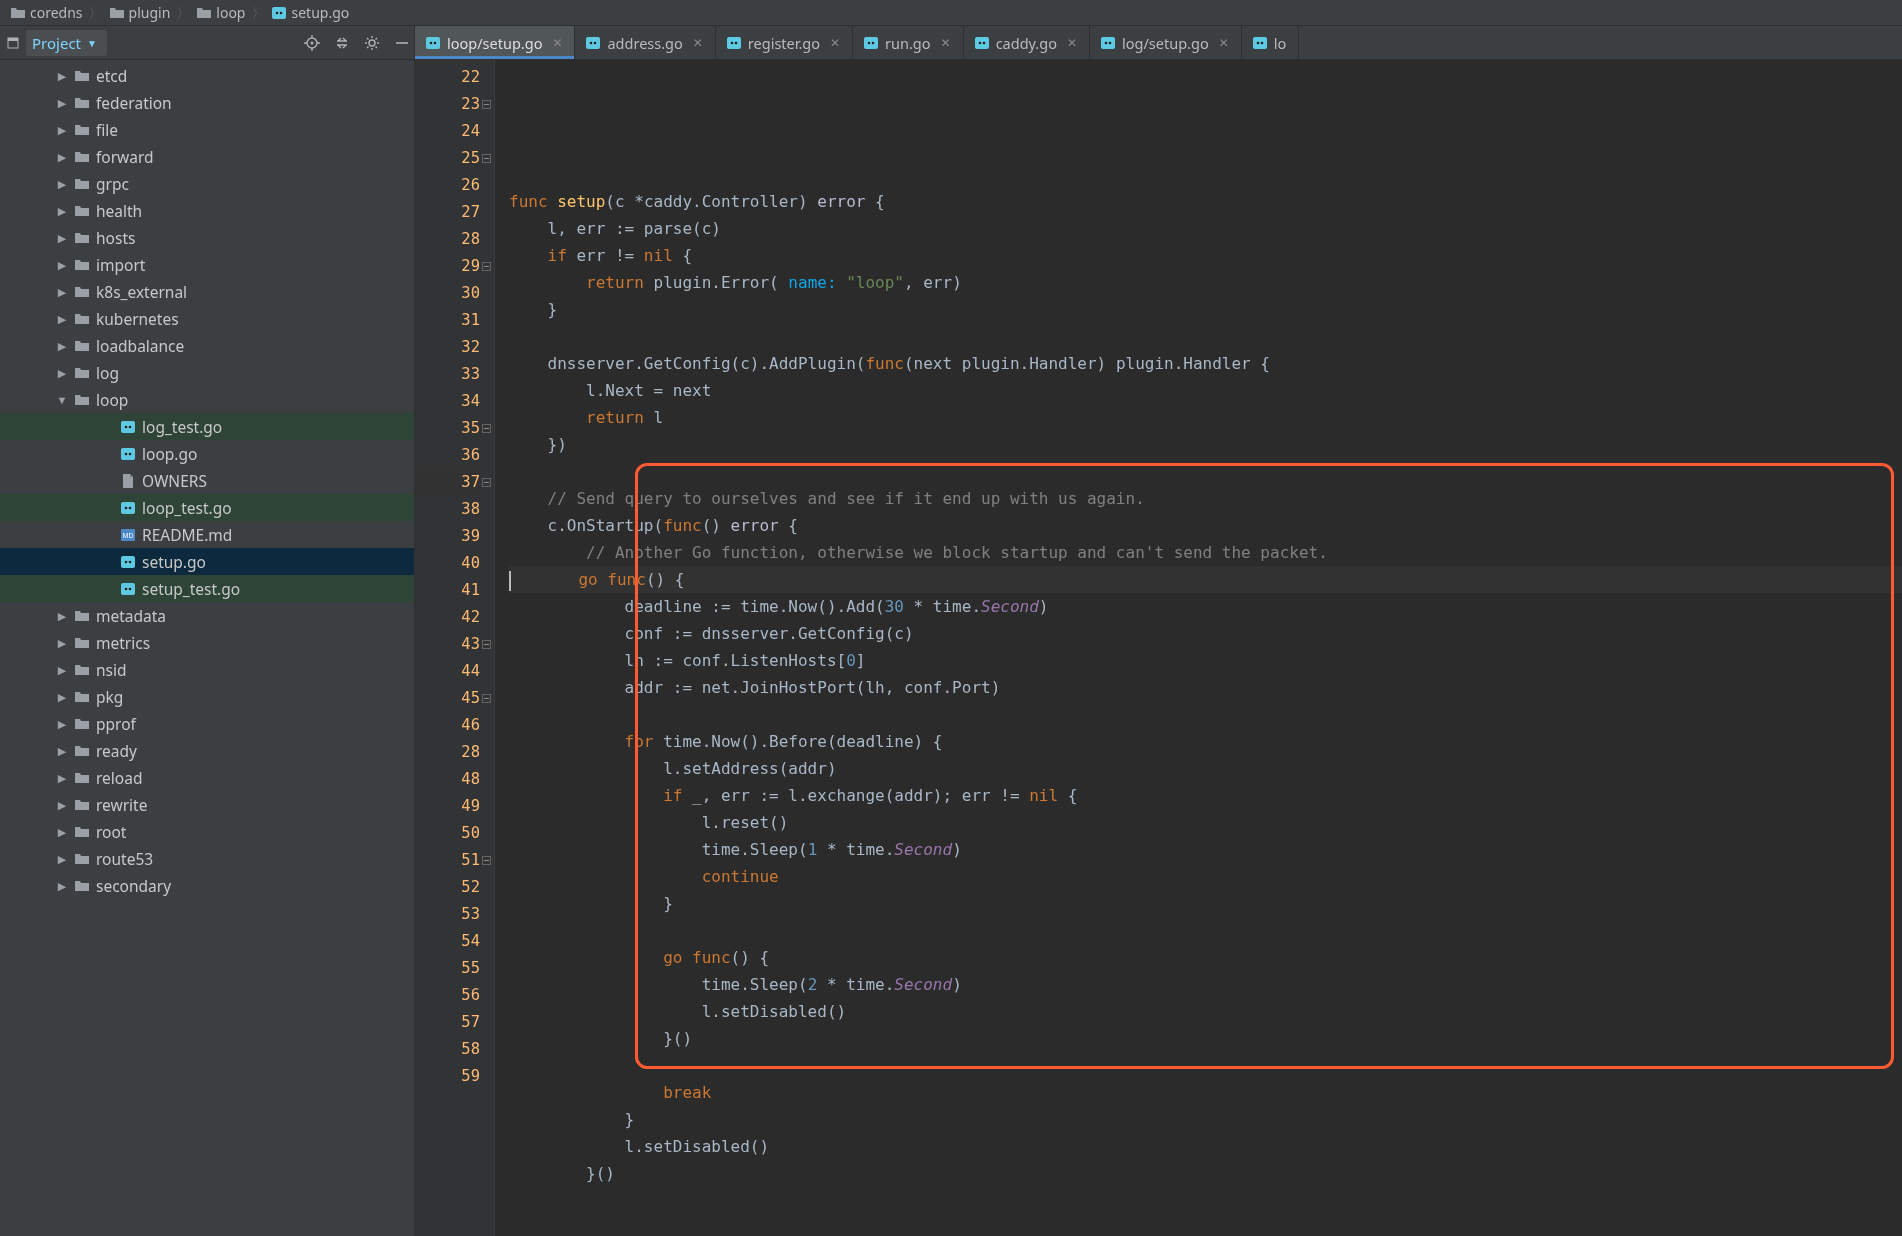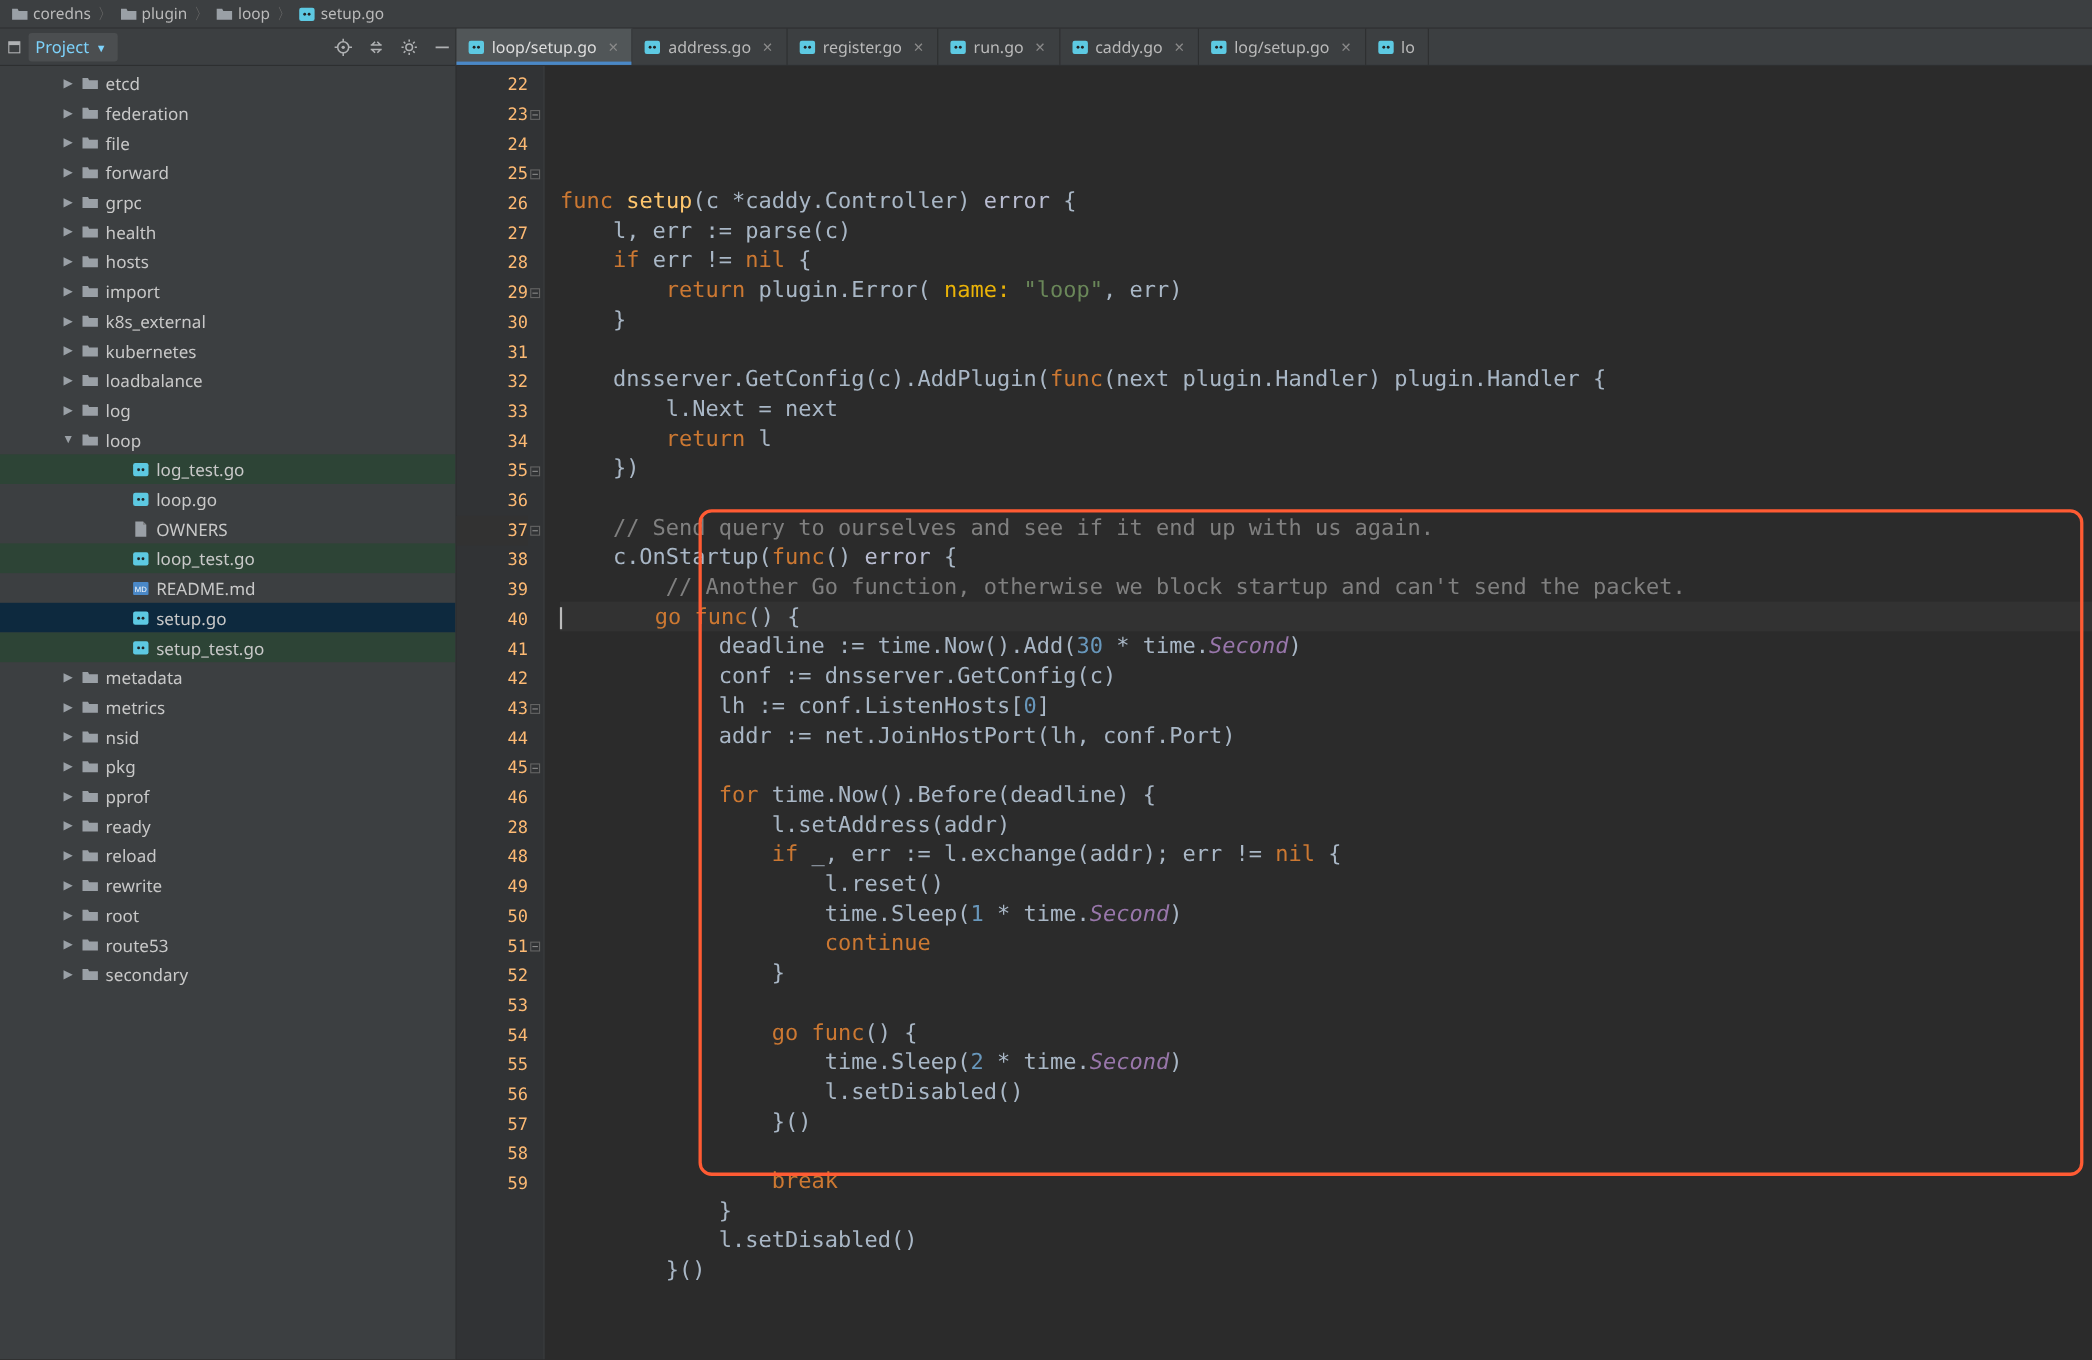--- a/index.html
+++ b/index.html
@@ -108,37 +108,37 @@
     border-right:1px solid #3a3c3e;
     position:relative;
   }
   .fold-col{position:absolute;right:2px;top:4px;bottom:0;width:10px;}
   .fold-col .fm{position:absolute;left:0;width:9px;height:9px;border:1px solid #646464;}
   .fm.minus::before{content:"";position:absolute;left:1px;right:1px;top:3px;height:1px;background:#8a8a8a;}
   .gut-line{position:relative;}
   .gut-line.cur{background:#323232;}
   .code{
     flex:1;
-    padding:1px 0 0 14px;
-    font-size:20px;
+    padding:20px 0 0 14px;
+    font-size:16px;
     line-height:27px;
     white-space:pre;
     overflow:hidden;
     position:relative;
   }
   .code .ln{height:27px;}
   .code .ln.cur{background:#323232;}
   .kw{color:#cc7832;}
   .fn{color:#ffc66d;}
   .str{color:#6a8759;}
   .num{color:#6897bb;}
   .cm{color:#808080;}
   .ty{color:#b9bcd1;}
   .it{font-style:italic;color:#9876aa;}
-  .hint{color:#eab308;}
+  .hint{color:#0ea5e9;}
   .caret{display:inline-block;width:2px;height:20px;background:#bbb;vertical-align:middle;}
 
   .hl-box{
     position:absolute;
     border:3px solid #ff5b33;
     border-radius:12px;
     pointer-events:none;
   }
 </style>
 </head>

